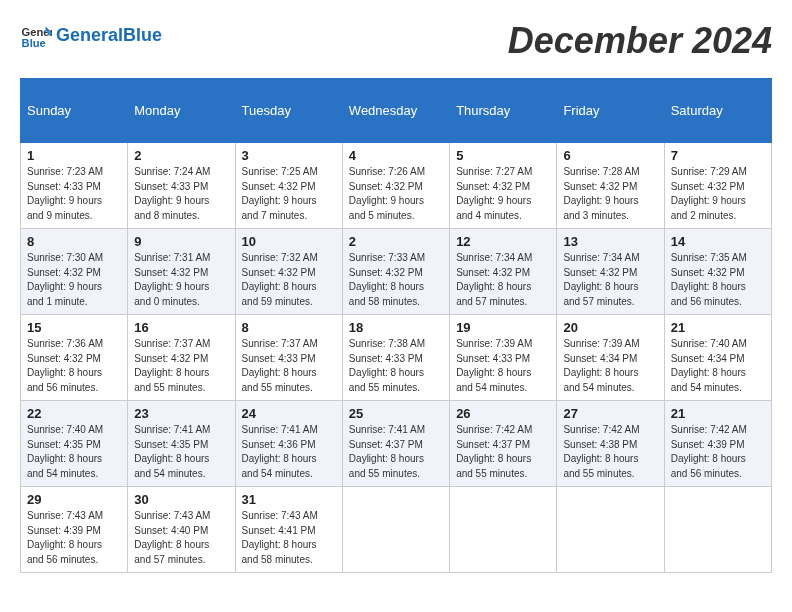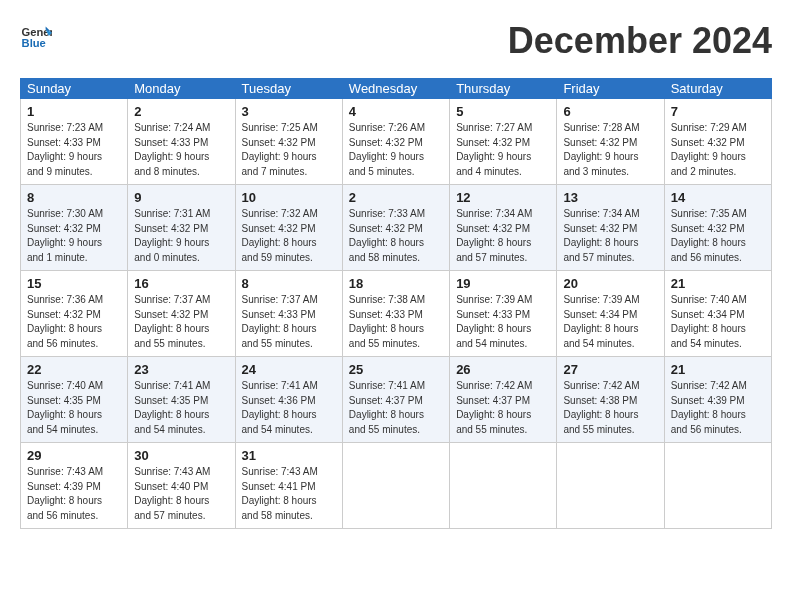--- a/index.html
+++ b/index.html
@@ -29,39 +29,40 @@
     }
     .logo-text span {
       color: #1a6cb5;
     }
     .logo-icon {
       width: 32px;
       height: 32px;
     }
     .title-section {
       text-align: right;
+      font-style: italic;
     }
     .month-title {
       font-size: 36px;
       font-weight: bold;
       color: #333;
     }
     .location {
       font-size: 16px;
       color: #555;
     }
     .calendar-table {
       width: 100%;
       border-collapse: collapse;
       font-size: 11px;
     }
     .calendar-table th {
       background-color: #2a72c3;
       color: #fff;
-      padding: 2px 6px;
+      padding: 24px 6px;
       text-align: left;
       font-size: 13px;
       font-weight: normal;
       border: 1px solid #2a72c3;
     }
     .calendar-table td {
       border: 1px solid #ccc;
       padding: 5px 6px;
       vertical-align: top;
       height: 78px;
@@ -91,20 +92,25 @@
 <body>
 
 <div class="header">
   <div class="logo">
     <svg class="logo-icon" viewBox="0 0 40 40">
       <text x="2" y="20" font-size="14" font-weight="bold" fill="#333">General</text>
       <text x="2" y="34" font-size="14" font-weight="bold" fill="#1a6cb5">Blue</text>
       <polygon points="32,8 40,16 32,12" fill="#1a6cb5"></polygon>
       <polygon points="32,12 40,16 36,20" fill="#2a8fd4"></polygon>
     </svg>
+    <div>
+      <div class="logo-text">
+        <span>General</span><span style="color:#1a6cb5">Blue</span>
+      </div>
+    </div>
   </div>
   <div class="title-section">
     <div class="month-title">December 2024</div>
   </div>
 </div>
 
 <table class="calendar-table">
   <thead>
     <tr>
     <th>Sunday</th>

